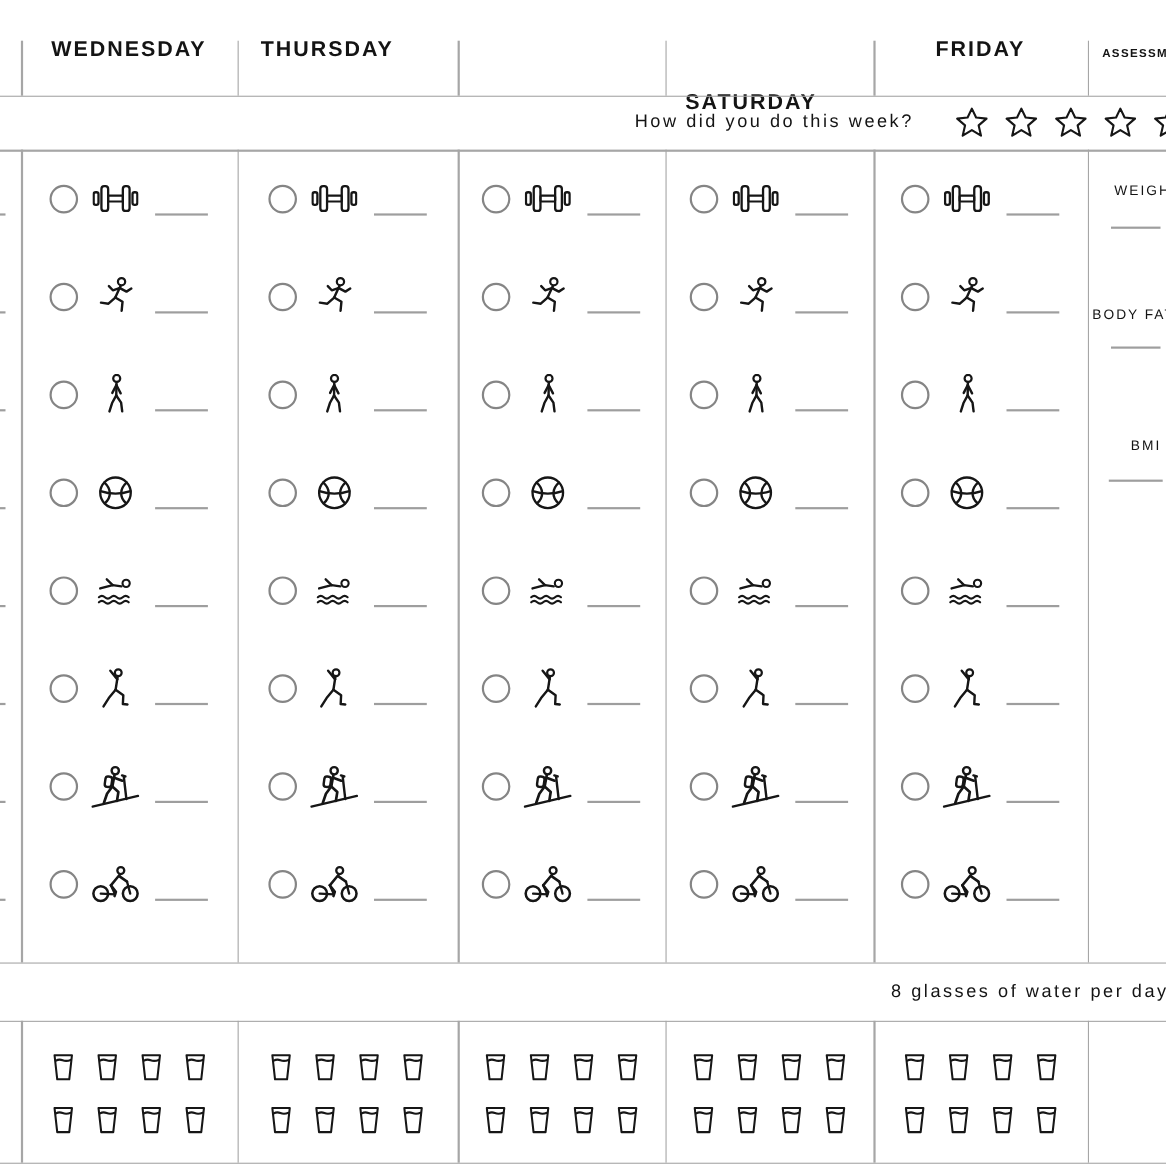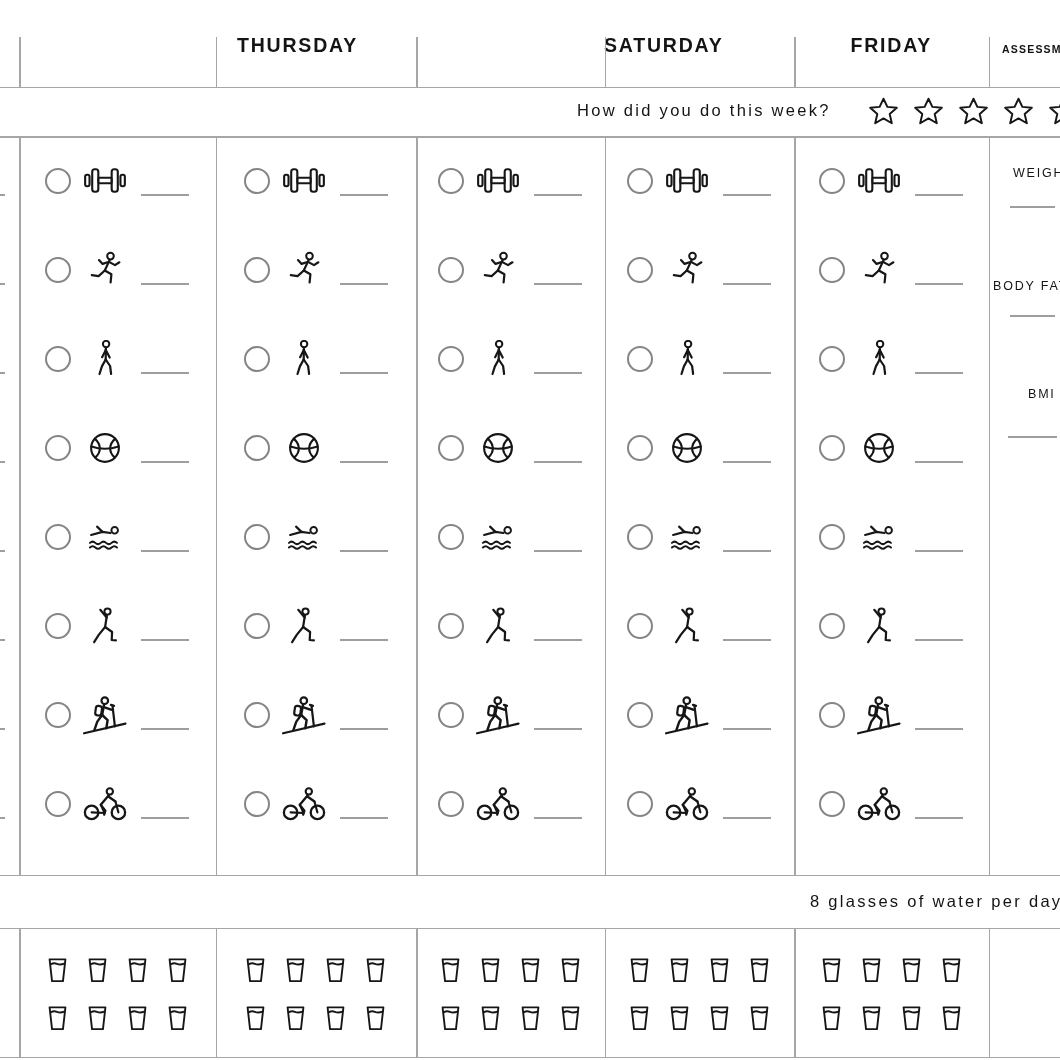--- a/index.html
+++ b/index.html
@@ -35,21 +35,21 @@
   
   .star{position:absolute;top:97px;}
   
   .water-col{position:absolute;top:958px;}
   .water-row{display:flex;justify-content:center;gap:21px;height:24px;margin-bottom:24px;}
   
   .af-label{position:absolute;font-size:12.5px;letter-spacing:1.8px;white-space:nowrap;}
   .af-line{position:absolute;height:2px;background:#9e9e9e;}
   .af-l1{left:1013px;top:166px;} .af-u1{left:1010px;top:206px;width:45px;}
   .af-l2{left:993px;top:279px;}  .af-u2{left:1010px;top:315px;width:45px;}
-  .af-l3{left:1028px;top:387px;} .af-u3{left:1008px;top:436px;width:49px;}
+  .af-l3{left:1028px;top:398px;} .af-u3{left:1008px;top:436px;width:49px;}
   
   svg.picto *{stroke:#161616;fill:none;stroke-width:2.2;stroke-linecap:round;stroke-linejoin:round;}
   svg.picto .thin{stroke-width:2;}
 </style>
 </head>
 <body>
 
 <div class="sheet" id="sheet">
 
   <div class="assess-header">ASSESSMENT</div>
@@ -60,22 +60,23 @@
 
   <div class="af-label af-l1">WEIGHT</div>
   <div class="af-line af-u1"></div>
 
   <div class="af-label af-l2">BODY FAT</div>
   <div class="af-line af-u2"></div>
 
   <div class="af-label af-l3">BMI</div>
   <div class="af-line af-u3"></div>
 
+<div class="day-header" style="left: 19px; width: 196.5px;">WEDNESDAY</div>
     <div class="day-header" style="left: 215.5px; width: 164px;">THURSDAY</div>
-    <div class="day-header" style="left: 569px; width: 189.5px;">SATURDAY</div>
+    <div class="day-header" style="left: 588px; width: 189.5px; margin-top: 48px;">SATURDAY</div>
     <div class="day-header" style="left: 794px; width: 194.5px;">FRIDAY</div>
     <svg class="picto star" width="31" height="29" viewBox="0 0 32 30" style="left: 867.5px;">
       <path class="thin" d="M16 1.8 L20 10.2 L29.8 11.2 L22.4 17.6 L24.6 27.2 L16 22.1 L7.4 27.2 L9.6 17.6 L2.2 11.2 L12 10.2 Z"></path>
     </svg>
     <svg class="picto star" width="31" height="29" viewBox="0 0 32 30" style="left: 912.5px;">
       <path class="thin" d="M16 1.8 L20 10.2 L29.8 11.2 L22.4 17.6 L24.6 27.2 L16 22.1 L7.4 27.2 L9.6 17.6 L2.2 11.2 L12 10.2 Z"></path>
     </svg>
     <svg class="picto star" width="31" height="29" viewBox="0 0 32 30" style="left: 957.5px;">
       <path class="thin" d="M16 1.8 L20 10.2 L29.8 11.2 L22.4 17.6 L24.6 27.2 L16 22.1 L7.4 27.2 L9.6 17.6 L2.2 11.2 L12 10.2 Z"></path>
     </svg>

